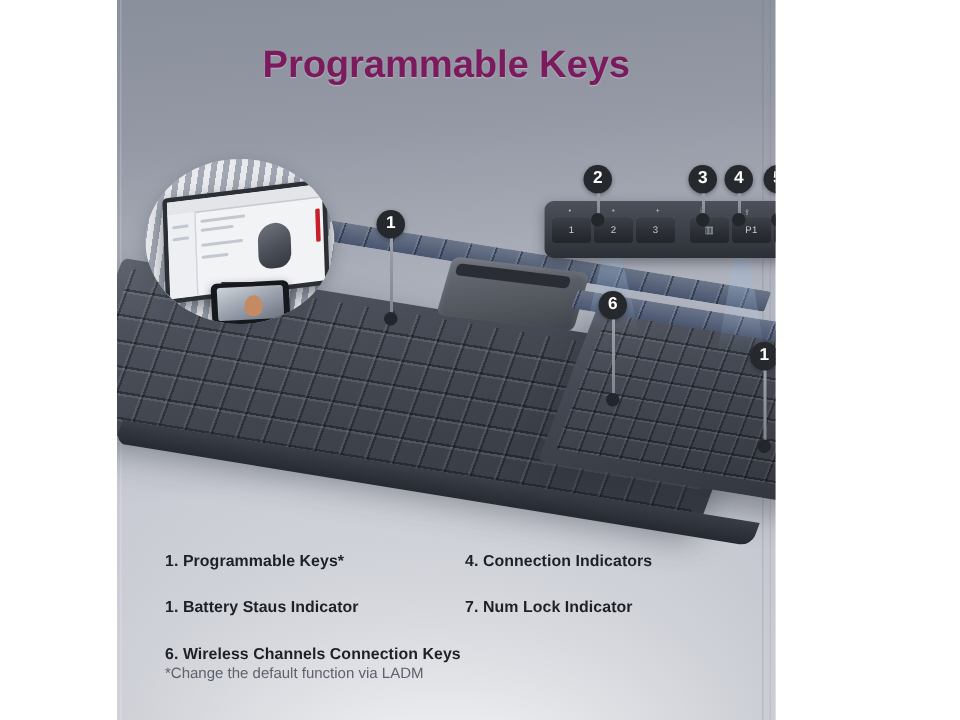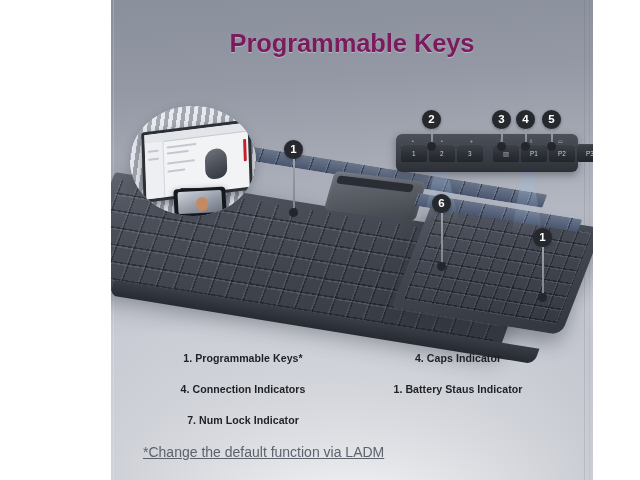--- a/index.html
+++ b/index.html
@@ -17,27 +17,26 @@
     width: 640px;
     height: 480px;
     background: #ffffff;
   }
 
   
   #panel {
     position: absolute;
     left: 78px;
     top: 0;
-    width: 482px;
+    width: 439px;
     height: 480px;
     overflow: hidden;
     background:
       radial-gradient(150% 70% at 50% 108%, rgba(255,255,255,0.92) 0%, rgba(255,255,255,0.35) 38%, rgba(255,255,255,0) 64%),
       linear-gradient(176deg, #8a8f9c 0%, #9398a4 18%, #b3b7c1 46%, #c8cbd3 66%, #b9bcc6 84%, #a9adb8 100%);
-    margin-left: 33px;
   }
 
   
   .seam {
     position: absolute;
     top: 0;
     width: 1px;
     height: 480px;
     background: rgba(255,255,255,0.18);
     pointer-events: none;
@@ -375,43 +374,41 @@
     font-size: 5px;
     color: #b8bec7;
     letter-spacing: 0.2px;
     white-space: nowrap;
   }
 
   
   #legend {
     position: absolute;
     left: 32px;
-    top: 352px;
+    top: 368px;
     width: 430px;
     color: #1d2025;
-    text-align: center;
   }
   .legend-grid {
     display: grid;
     grid-template-columns: 200px 1fr;
     row-gap: 19px;
   }
   .legend-item {
     font-size: 10.6px;
     font-weight: bold;
     letter-spacing: 0.05px;
     white-space: nowrap;
   }
   #footnote {
     position: absolute;
     left: 32px;
     top: 444px;
-    font-size: 14px;
+    font-size: 10px;
     color: #5d626c;
-    text-decoration: underline;
   }
 </style>
 </head>
 <body>
 
 <div id="stage">
 
   <div id="panel">
 
     <div class="seam s1"></div>
@@ -525,23 +522,23 @@
 
     <div class="callout" style="left:422px; top:228px;">
       <div class="dot">1</div>
       <div class="stem" style="height:49px;"></div>
       <div class="tip" style="top:65px;"></div>
     </div>
 
     <div id="legend">
       <div class="legend-grid">
         <div class="legend-item">1. Programmable Keys*</div>
-        <div class="legend-item">4. Caps Indicator</div>
         <div class="legend-item">4. Connection Indicators</div>
         <div class="legend-item">1. Battery Staus Indicator</div>
         <div class="legend-item">7. Num Lock Indicator</div>
+        <div class="legend-item">6. Wireless Channels Connection Keys</div>
       </div>
     </div>
 
     <div id="footnote">*Change the default function via LADM</div>
 
   </div>
 </div>
 
 </body></html>

